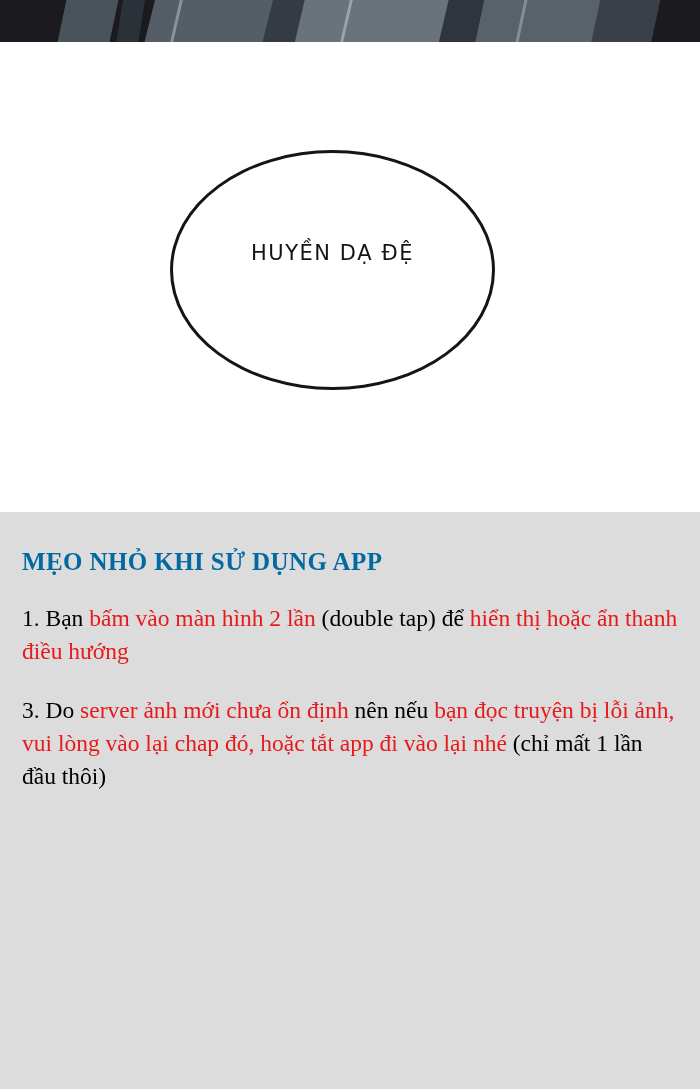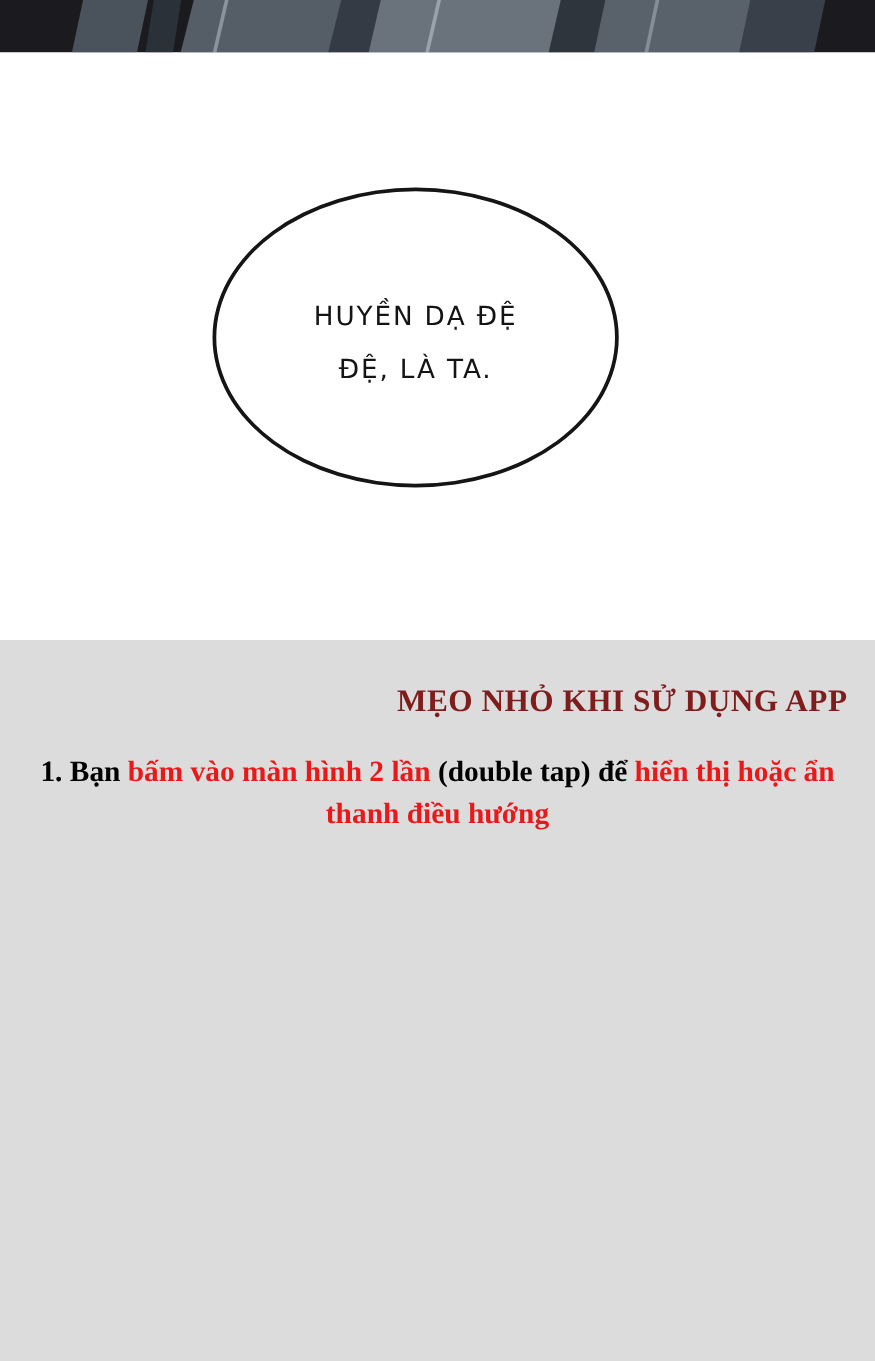--- a/index.html
+++ b/index.html
@@ -134,36 +134,36 @@
   
   .notice {
     position: relative;
     width: 700px;
     height: 577px;
     background: #dcdcdc;
     box-sizing: border-box;
     padding: 36px 22px 0 22px;
   }
   .notice-title {
-    text-align: right;
+    text-align: left;
     font-family: "Liberation Serif", serif;
     font-weight: bold;
     font-size: 25px;
-    color: #7f1d1d;
+    color: #0369a1;
     letter-spacing: 0.4px;
     margin: 0 0 26px 0;
   }
   .notice-item {
     font-family: "Liberation Serif", serif;
-    font-weight: bold;
+    font-weight: normal;
     font-size: 23.5px;
     line-height: 33px;
     color: #000000;
     margin: 0 0 26px 0;
-    text-align: center;
+    text-align: left;
   }
   .hl {
     color: #e8191b;
   }
 </style>
 </head>
 <body>
 
 <div class="page">
 
@@ -178,24 +178,24 @@
       <div class="art-shard shard-g"></div>
       <div class="art-shard shard-h"></div>
       <div class="art-shard shard-line1"></div>
       <div class="art-shard shard-line2"></div>
       <div class="art-shard shard-line3"></div>
     </div>
     <div class="panel-white"></div>
     <div class="speech-bubble"></div>
     <div class="bubble-text">
       <div>HUYỀN DẠ ĐỆ</div>
-      <div>ĐỆ, LÀ TA.</div>
     </div>
   </div>
 
   <div class="notice">
     <div class="notice-title">MẸO NHỎ KHI SỬ DỤNG APP</div>
     <div id="notice-items">
         <p class="notice-item"><span>1. Bạn </span><span class="hl">bấm vào màn hình 2 lần </span><span>(double tap) để </span><span class="hl">hiển thị hoặc ẩn thanh điều hướng</span></p>
+        <p class="notice-item"><span>3. Do </span><span class="hl">server ảnh mới chưa ổn định </span><span>nên nếu </span><span class="hl">bạn đọc truyện bị lỗi ảnh, vui lòng vào lại chap đó, hoặc tắt app đi vào lại nhé </span><span>(chỉ mất 1 lần đầu thôi)</span></p>
       </div>
   </div>
 
 </div>
 
 </body></html>

